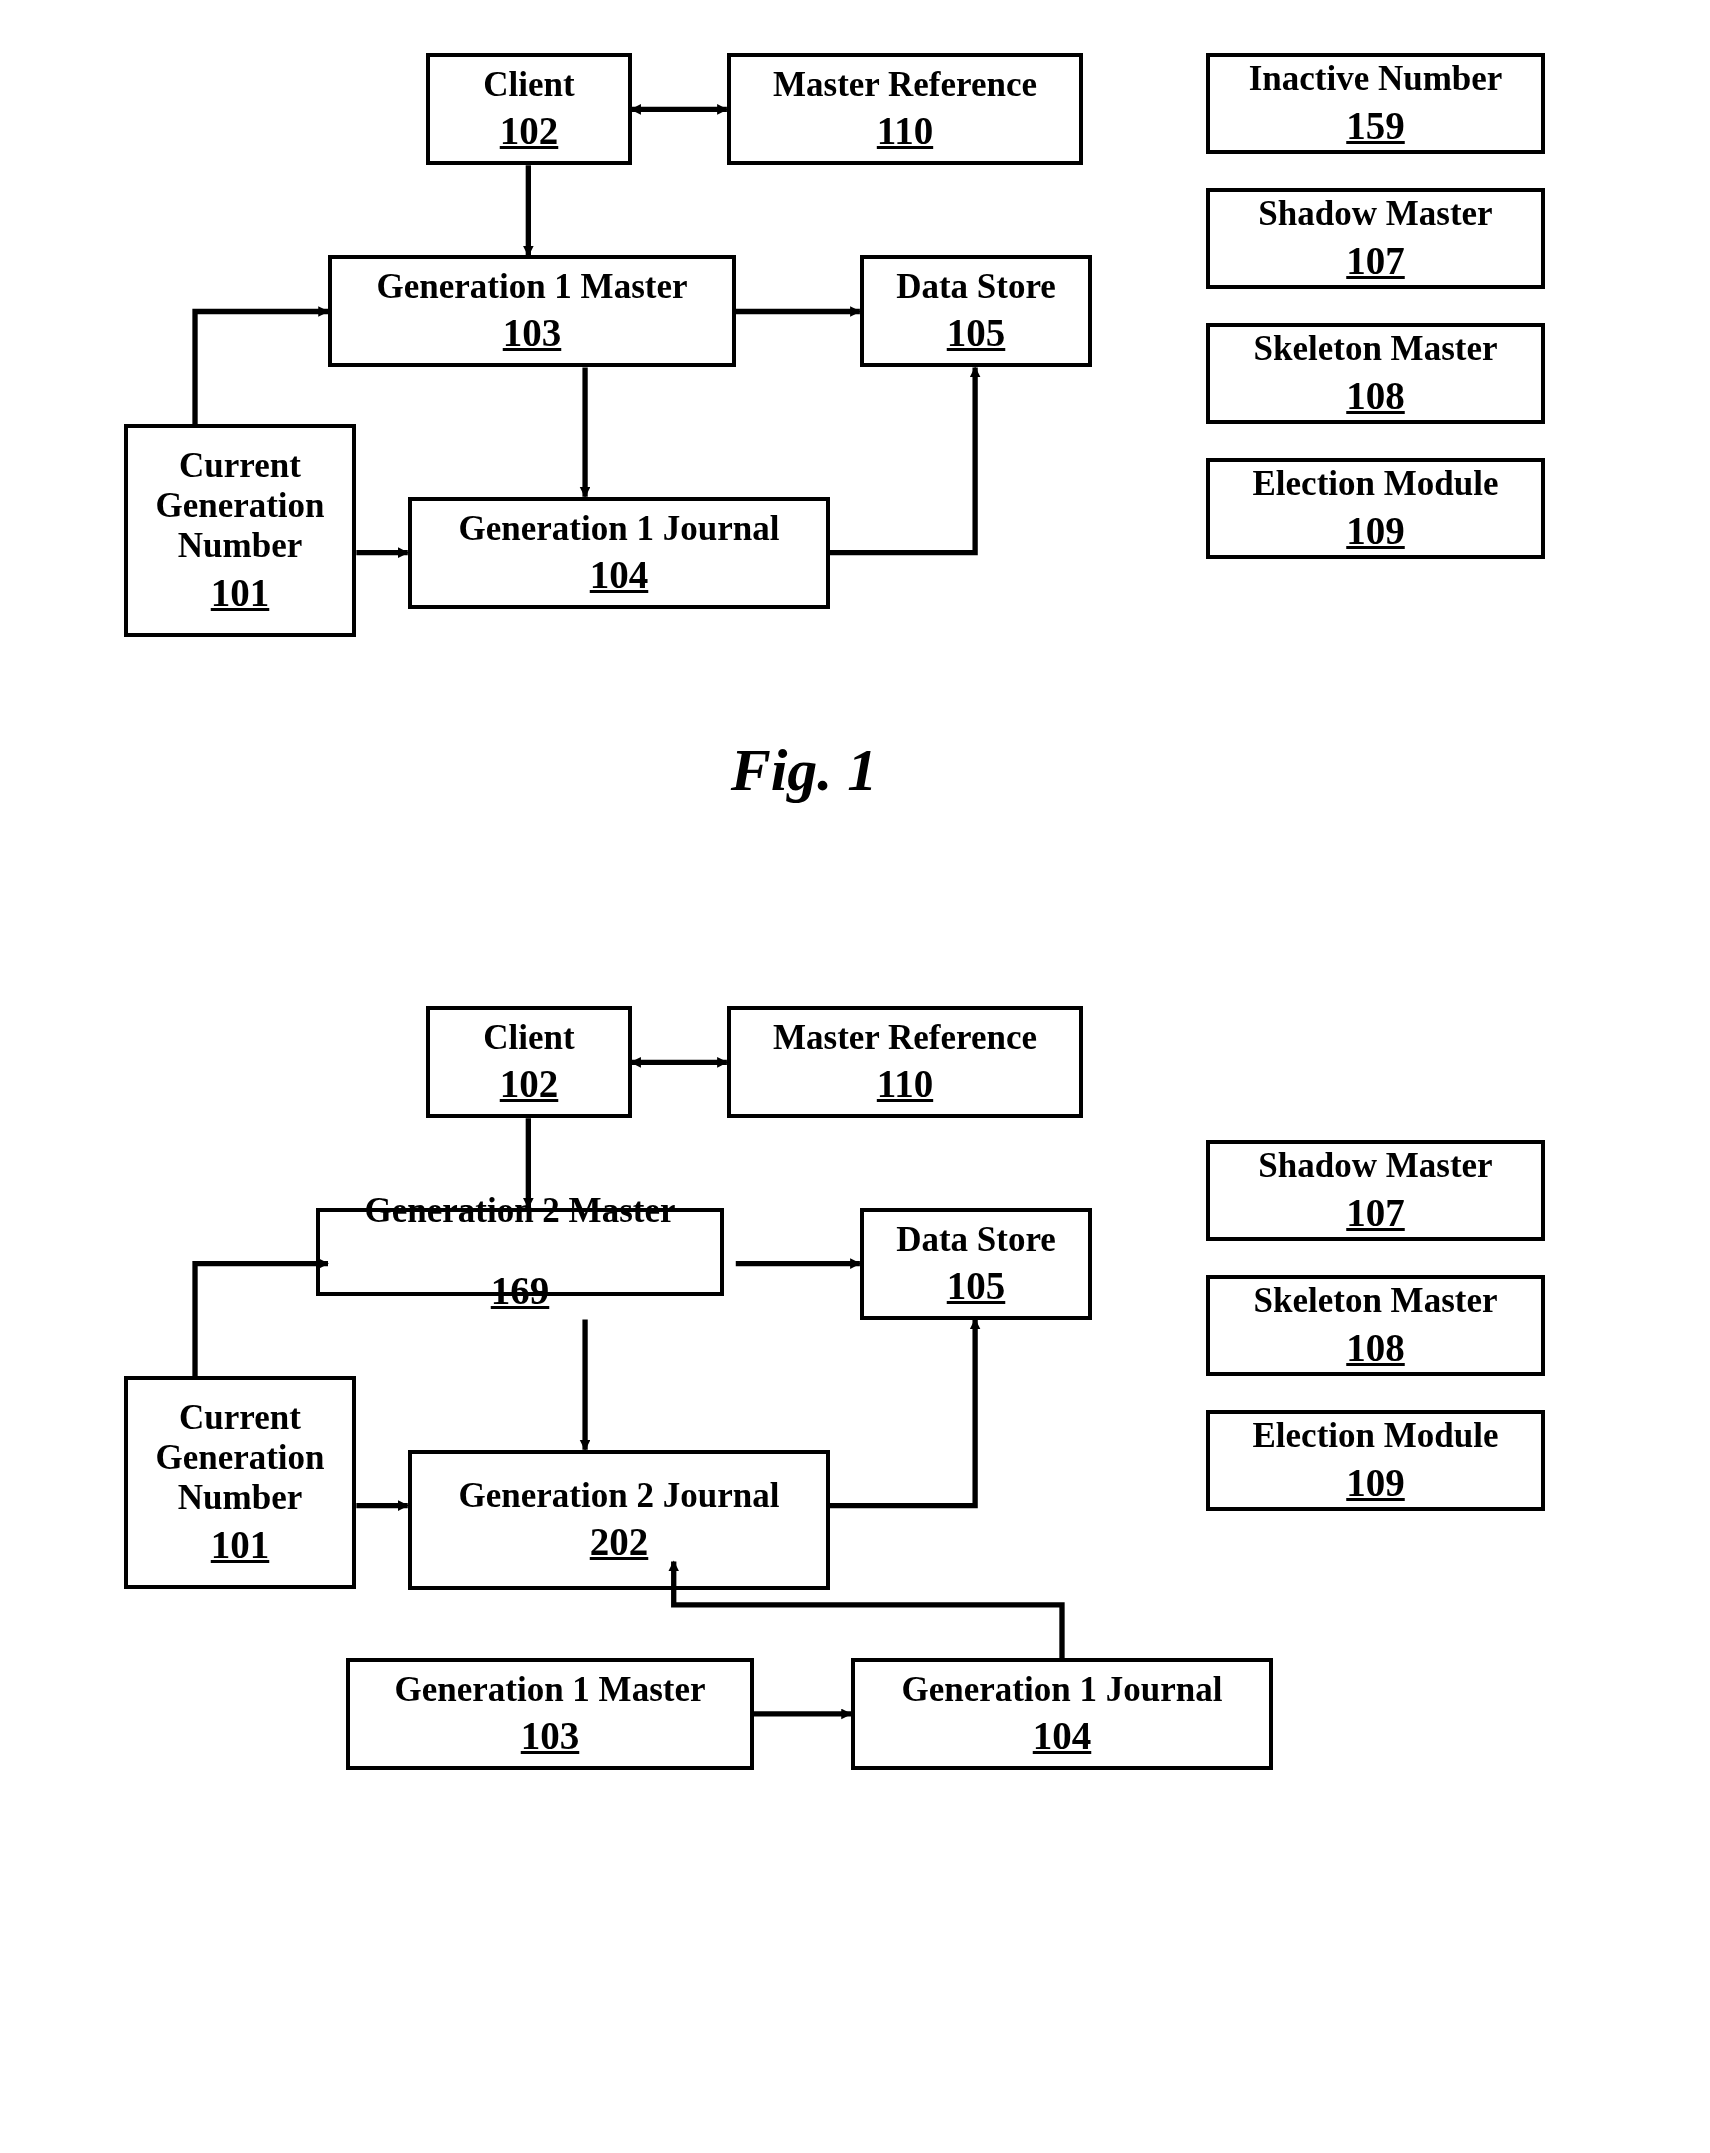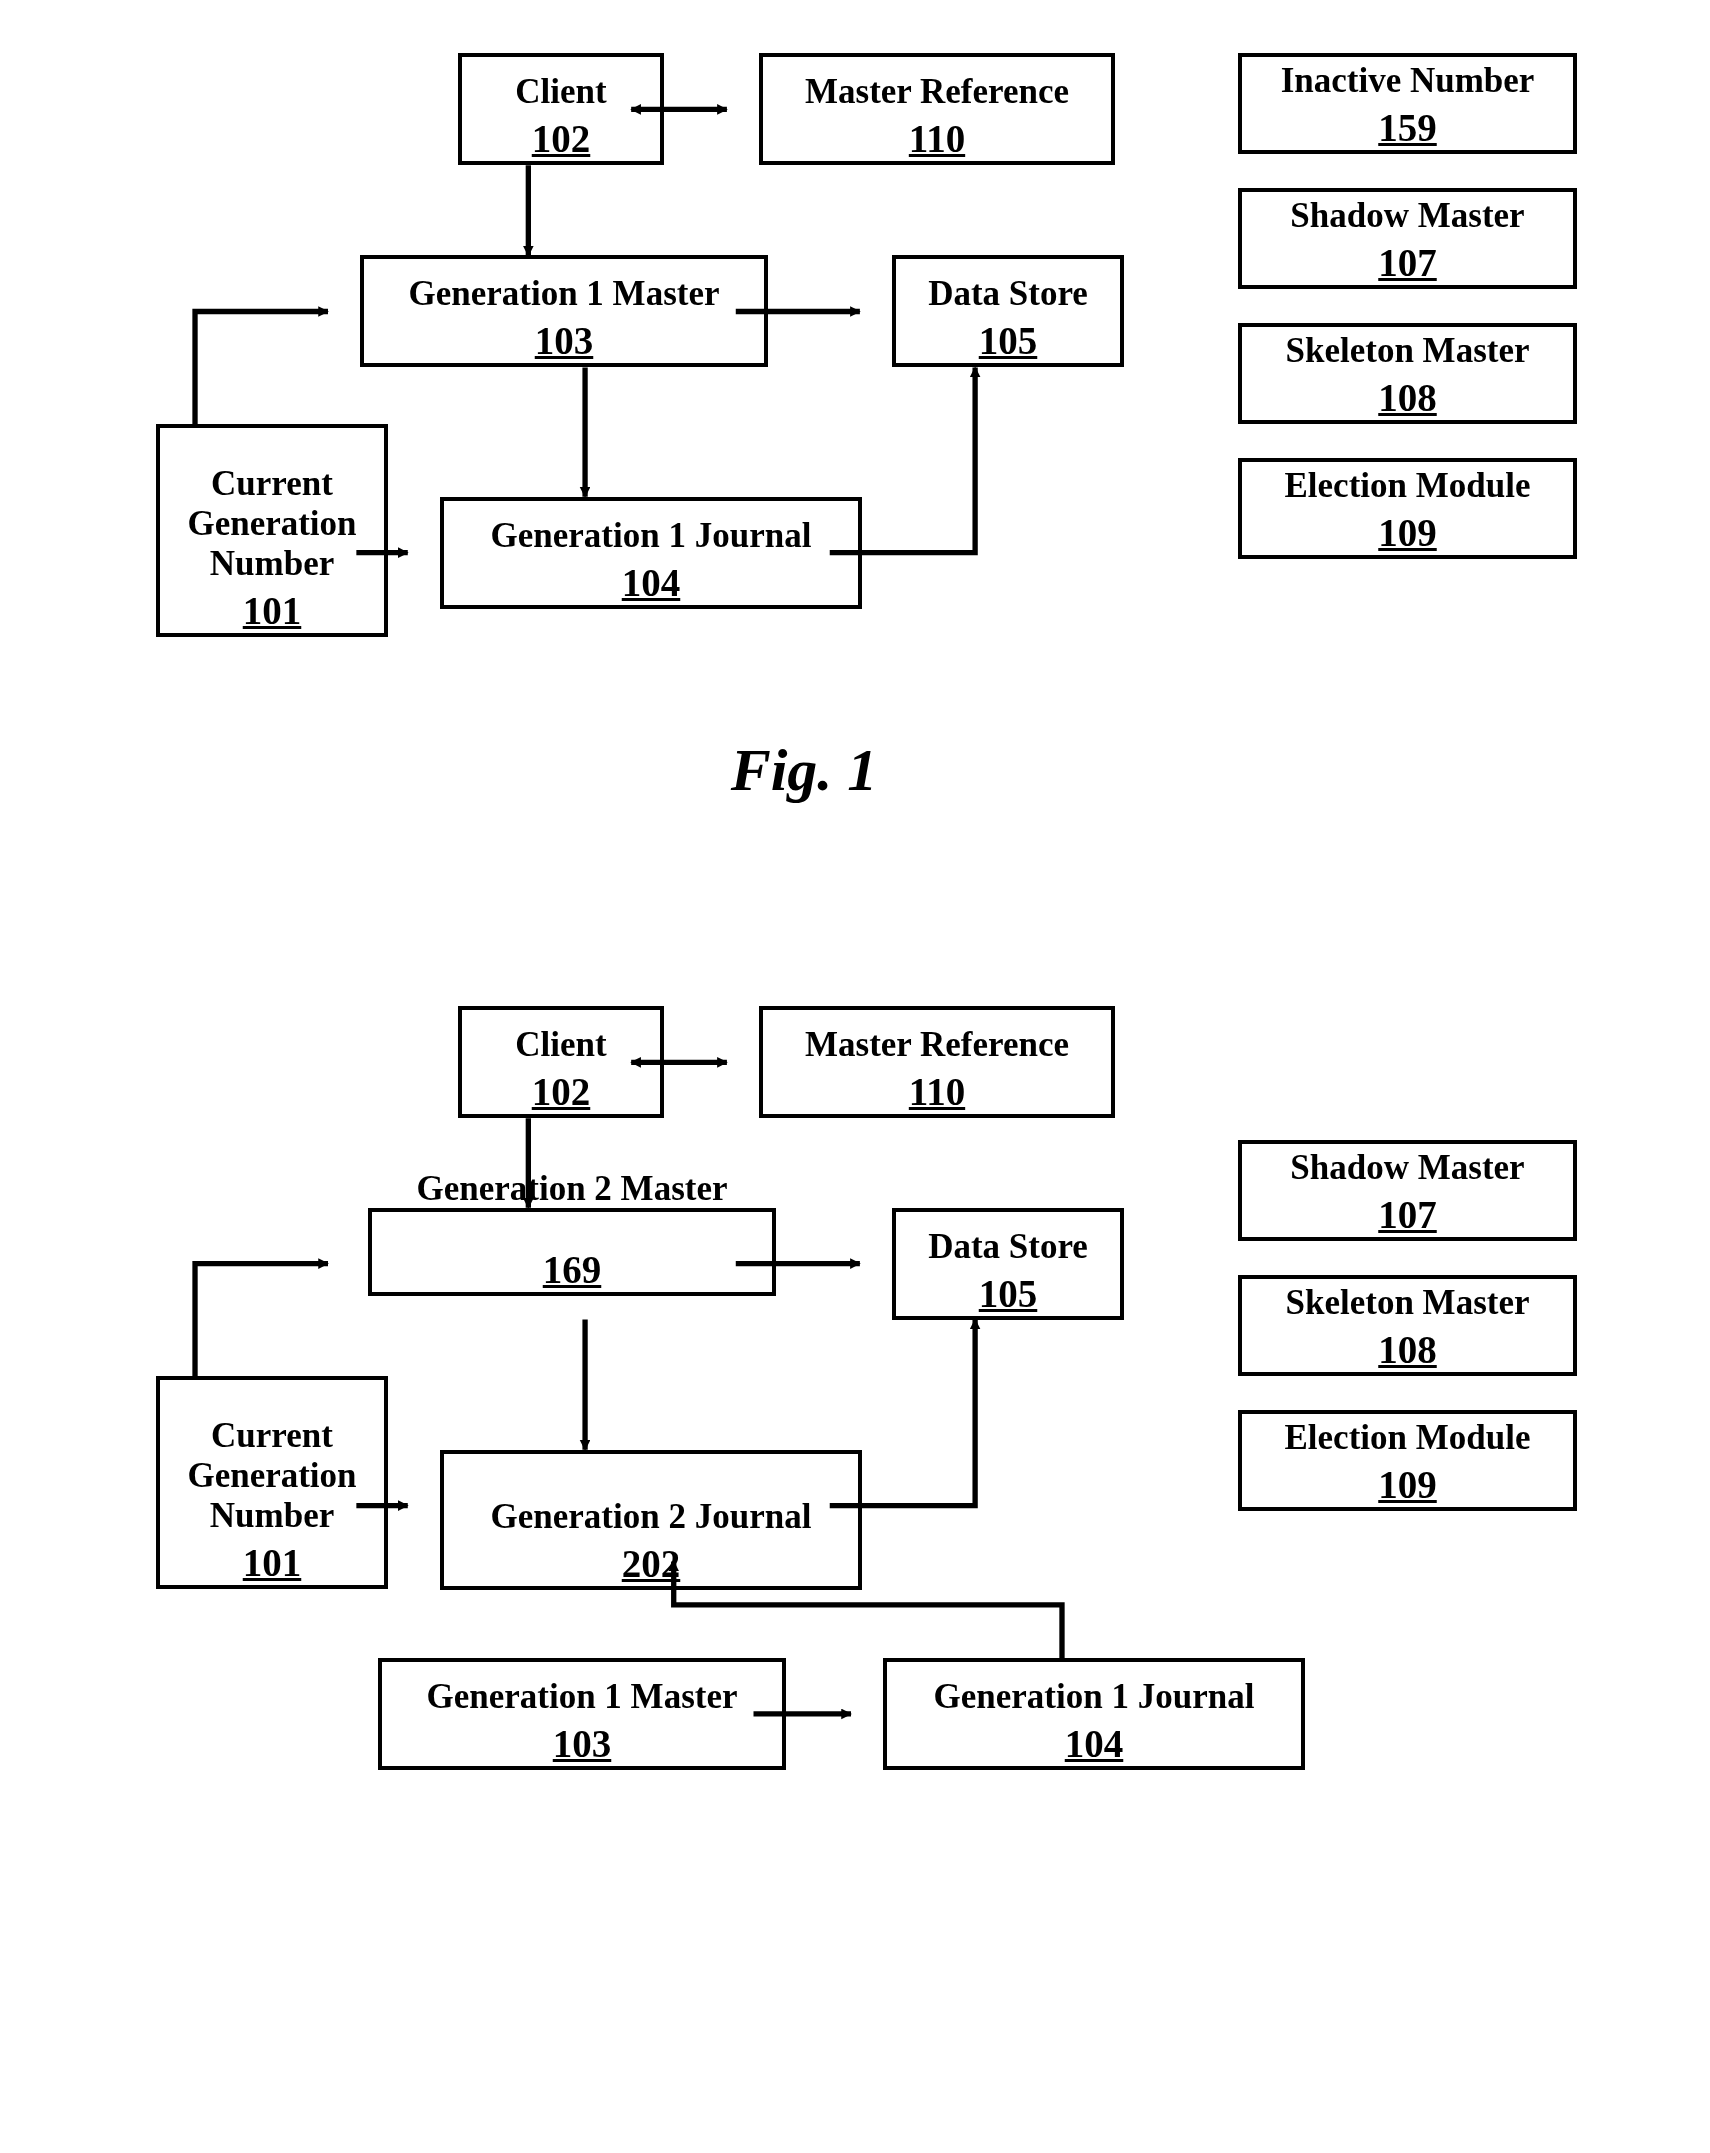--- a/index.html
+++ b/index.html
@@ -13,24 +13,23 @@
     width: 1710px;
     height: 2154px;
   }
   .box {
     position: absolute;
     border: 4.4px solid #000;
     background: #fff;
     display: flex;
     flex-direction: column;
     align-items: center;
-    justify-content: flex-end;
+    justify-content: center;
     text-align: center;
     box-sizing: border-box;
-    margin-left: 32px;
   }
   .title {
     font-weight: bold;
     font-size: 35px;
     line-height: 1.15;
   }
   .ref {
     font-weight: bold;
     font-size: 39px;
     text-decoration: underline;
@@ -116,21 +115,21 @@
   <div class="box" style="left:426px; top:1006px; width:206px; height:112px;">
     <div class="title">Client</div>
     <div class="ref">102</div>
   </div>
 
   <div class="box" style="left:727px; top:1006px; width:356px; height:112px;">
     <div class="title">Master Reference</div>
     <div class="ref">110</div>
   </div>
 
-  <div class="box" style="left:336px; top:1208px; width:408px; height:88px;gap:34px;">
+  <div class="box" style="left:316px; top:1208px; width:408px; height:88px;gap:34px;">
     <div class="title">Generation 2 Master</div>
     <div class="ref">169</div>
   </div>
 
   <div class="box" style="left:860px; top:1208px; width:232px; height:112px;">
     <div class="title">Data Store</div>
     <div class="ref">105</div>
   </div>
 
   <div class="box" style="left:408px; top:1450px; width:422px; height:140px;">

